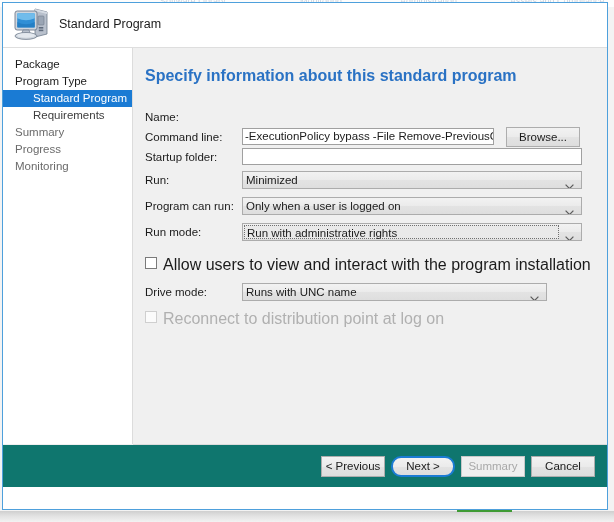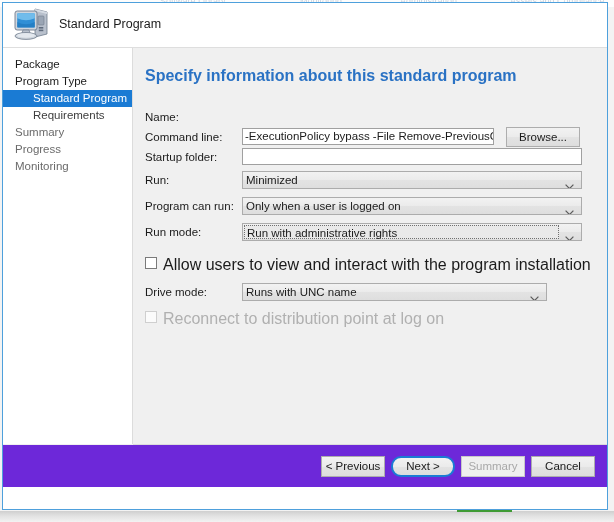--- a/index.html
+++ b/index.html
@@ -239,21 +239,21 @@
     font-size: 16px;
     color: #1b1b1b;
     white-space: nowrap;
   }
   .chk-label.disabled { color: #b0b0b0; }
 
   
   #footer {
     position: relative;
     height: 42px;
-    background: #6d28d9;
+    background: #0f766e;
     border-top: 1px solid #dcdcdc;
   }
   #footer-left-fill {
     position: absolute;
     left: 0; top: -1px;
     width: 130px; height: 1px;
     background: #f0f0f0;
   }
 </style>
 </head>

